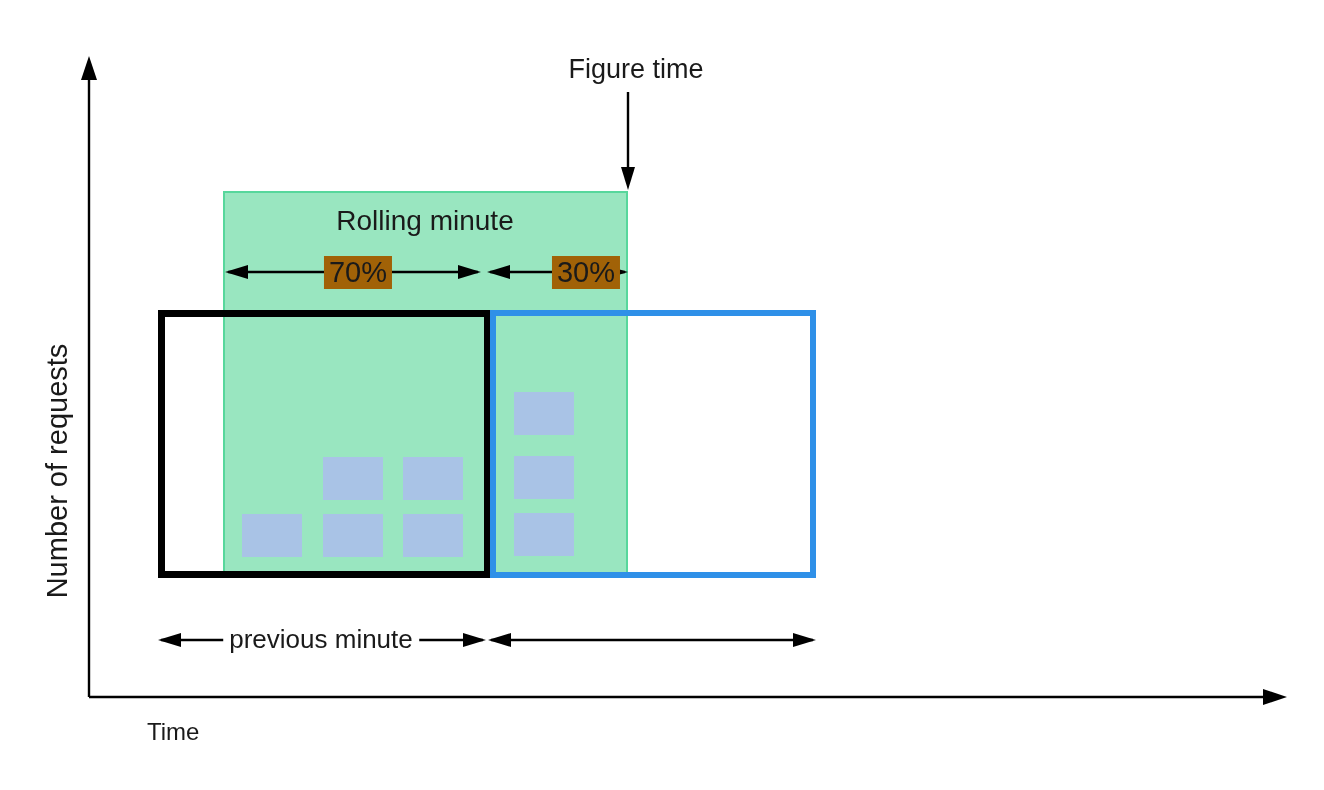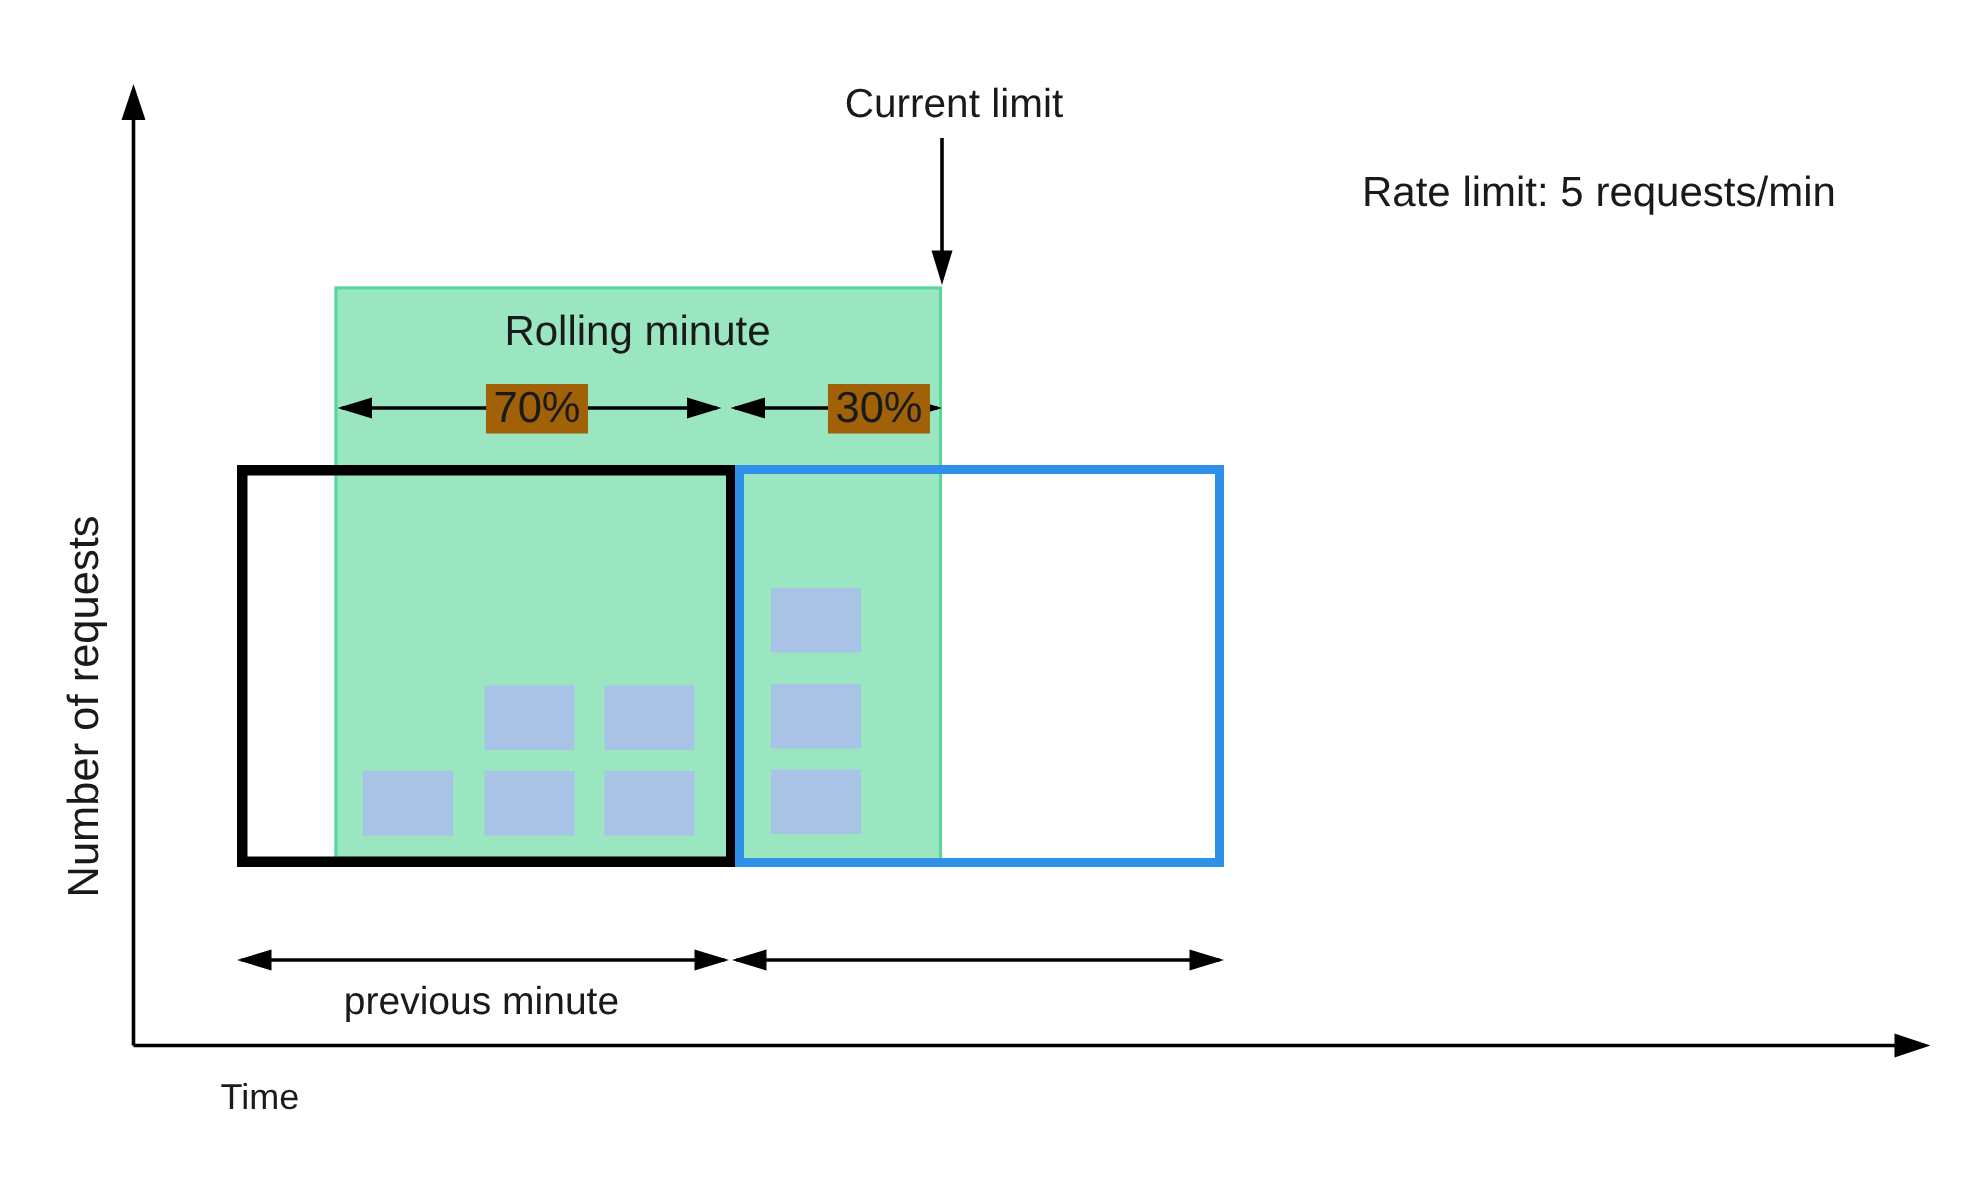--- a/index.html
+++ b/index.html
@@ -67,21 +67,21 @@
   .lbl-rate-limit { left: 908px; top: 112px; font-size: 28px; }
   .lbl-rolling-minute { left: 425px; top: 205px; font-size: 28px; }
   .lbl-pct {
     top: 256px; font-size: 29px;
     background: #a16207; padding: 0 5px;
   }
   .lbl-pct70 { left: 358px; }
   .lbl-pct30 { left: 586px; }
   .lbl-minute {
     top: 624px; font-size: 26px;
-    background: #ffffff; padding: 0 6px; margin-top: 28px;
+    background: #ffffff; padding: 0 6px;
   }
   .lbl-prev-minute { left: 321px; }
   .lbl-curr-minute { left: 644px; }
   .lbl-y-axis {
     left: 57px; top: 471px;
     font-size: 29px;
     transform: translate(-50%, -50%) rotate(-90deg);
   }
   .lbl-time { left: 147px; top: 718px; font-size: 24px; }
   .lbl-figure { left: 573px; top: 718px; font-size: 28px; }
@@ -143,23 +143,22 @@
       <polygon points="486,640 463,633 463,647"></polygon>
     </g>
 
     <g>
       <line x1="491" y1="640" x2="813" y2="640"></line>
       <polygon points="488,640 511,633 511,647"></polygon>
       <polygon points="816,640 793,633 793,647"></polygon>
     </g>
   </svg>
 
-  <div class="label centered lbl-current-time">Current limit</div>
+  <div class="label centered lbl-current-time">Figure time</div>
 
-  <div class="label lbl-rate-limit">Rate limit: 5 requests/min</div>
 
   <div class="label centered lbl-rolling-minute">Rolling minute</div>
 
   <div class="label centered lbl-pct lbl-pct70">70%</div>
 
   <div class="label centered lbl-pct lbl-pct30">30%</div>
 
   <div class="label centered lbl-minute lbl-prev-minute">previous minute</div>
 
 

